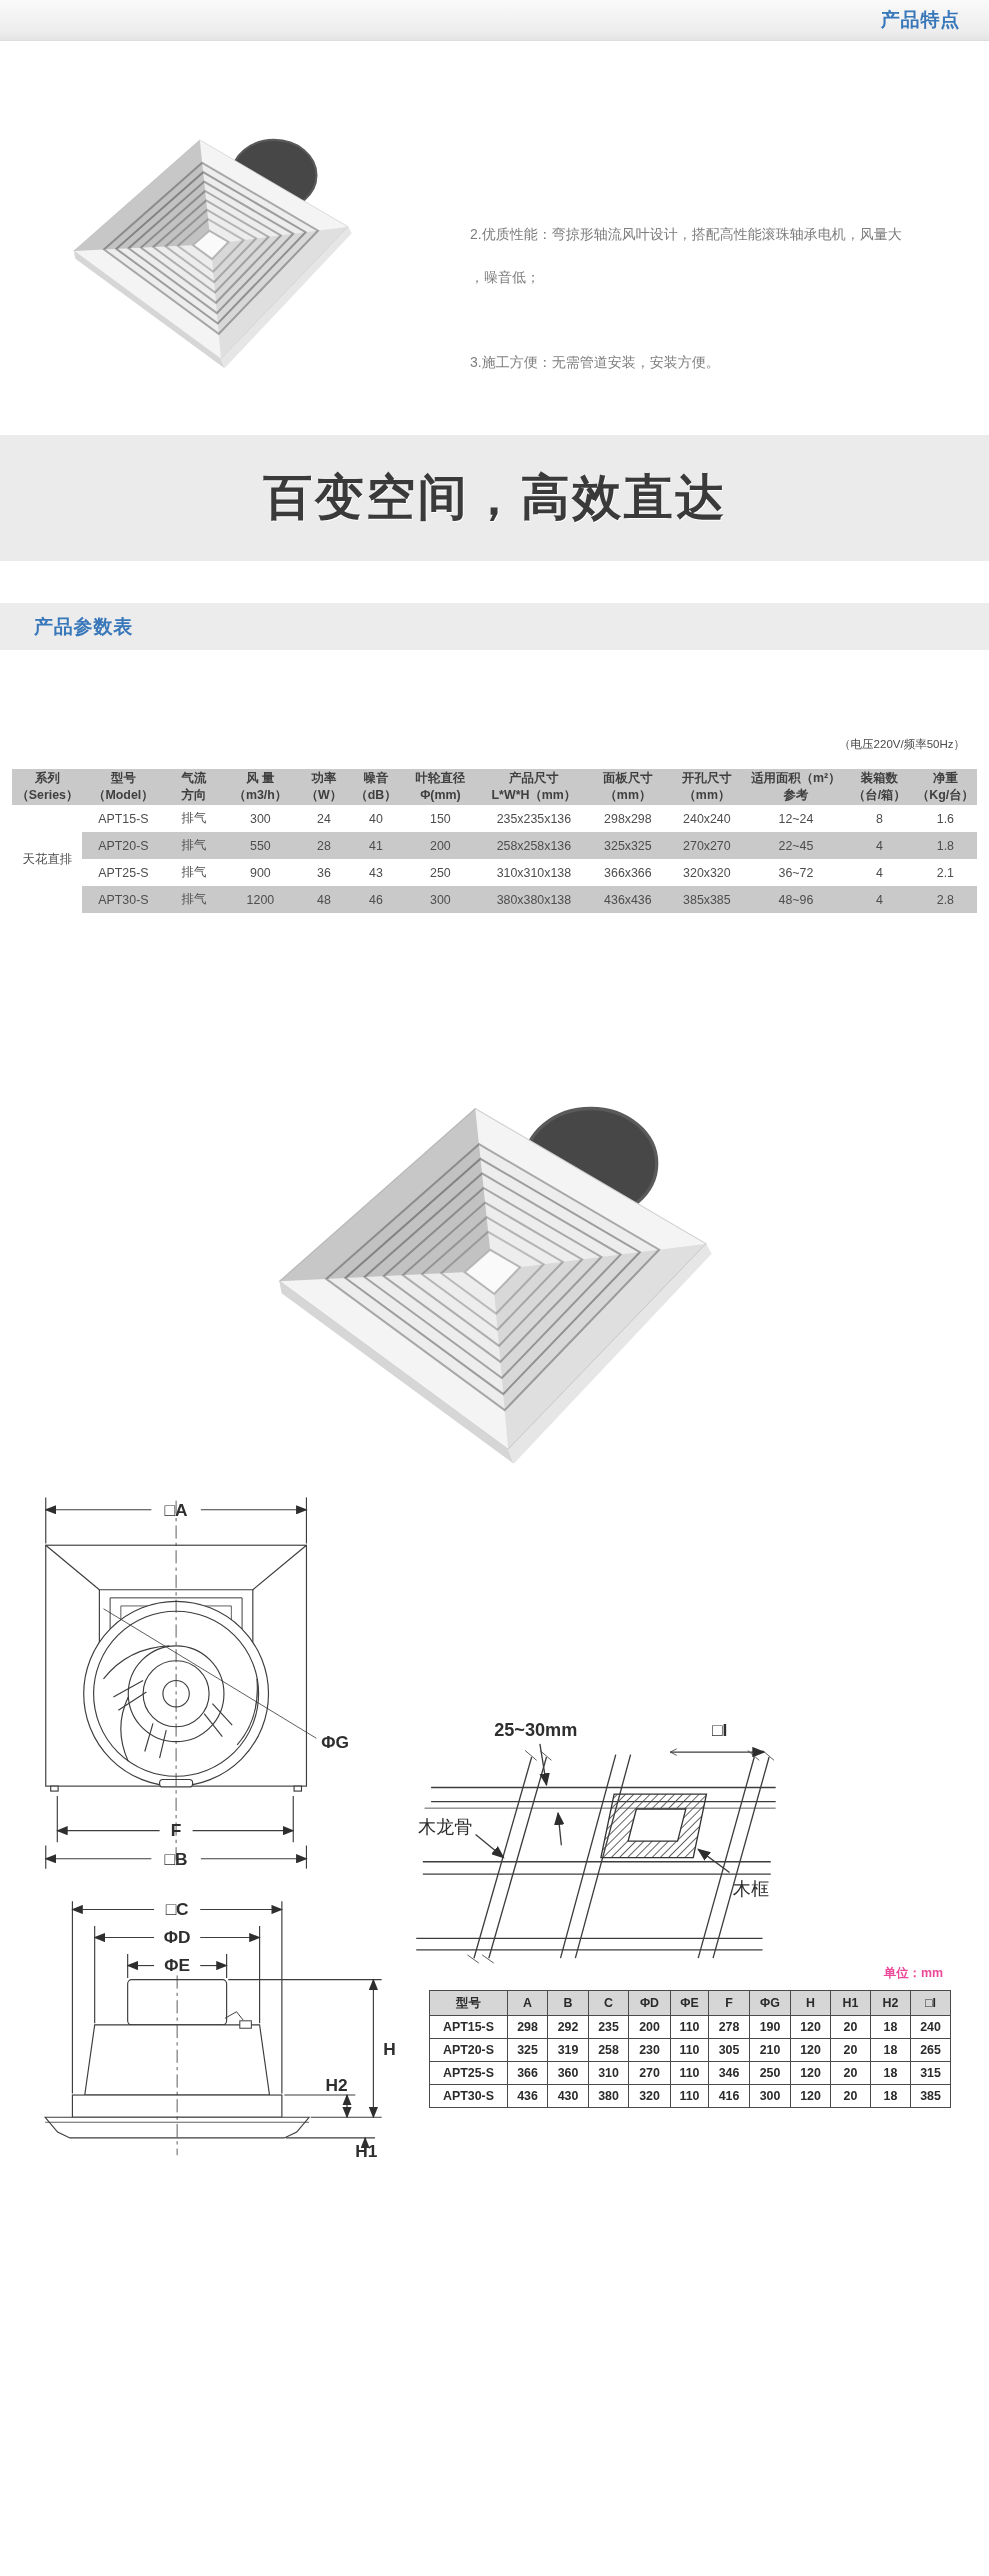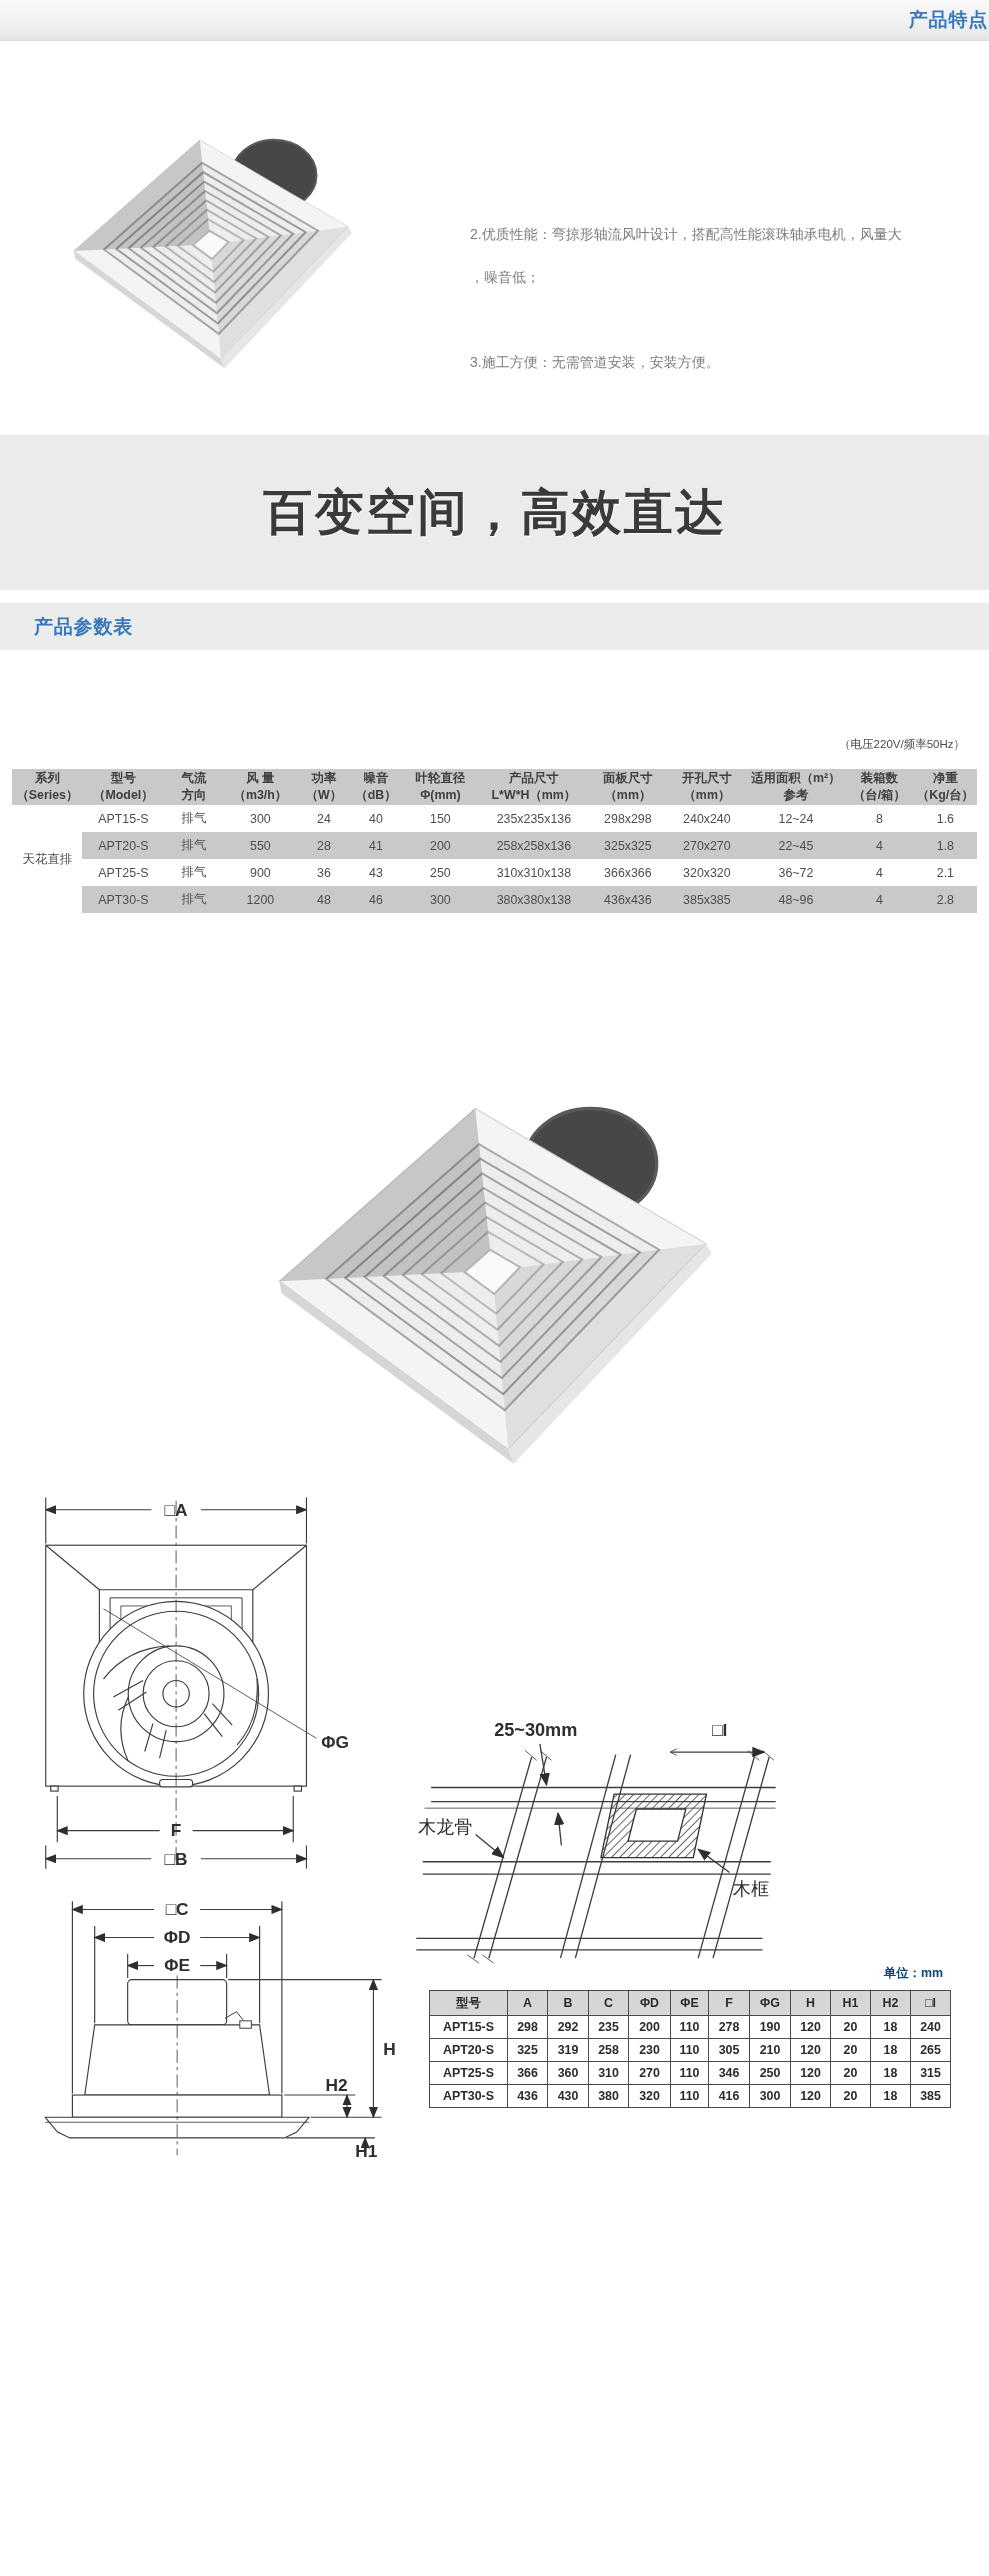--- a/index.html
+++ b/index.html
@@ -3,29 +3,29 @@
 <meta charset="utf-8">
 <style>
   * { margin:0; padding:0; box-sizing:border-box; }
   body { font-family:"Liberation Sans","DejaVu Sans",sans-serif; background:#fff; }
   .page { position:relative; width:990px; height:2576px; background:#fff; overflow:hidden; }
 
   
   .top-bar { position:absolute; left:0; top:0; width:990px; height:41px;
     background:linear-gradient(180deg,#fafafa 0%,#ededed 78%,#e4e4e4 100%);
     border-bottom:0.8px solid #ddd; display:flex; align-items:center; justify-content:flex-end;
-    padding-right:2px; }
+    padding-right:30px; }
   .badge-text { font-size:19px; font-weight:bold; color:#3878ba; letter-spacing:0.8px; }
 
   
   .feature { position:absolute; left:470px; width:511px; font-size:14px; color:#7d7d7d;
     line-height:43px; white-space:pre-line; }
 
   
-  .banner { position:absolute; left:0; top:435px; width:990px; height:155px; background:#ebebeb;
+  .banner { position:absolute; left:0; top:435px; width:990px; height:126px; background:#ebebeb;
     display:flex; align-items:center; justify-content:center; }
   .banner-title { font-size:49px; font-weight:bold; color:#3a3a3a; letter-spacing:2.5px;
     text-shadow:0.8px 0.8px 0 #fff; }
 
   
   .section-bar { position:absolute; left:0; width:990px; height:47px; background:#ececec;
     display:flex; align-items:center; padding-left:34px; }
   .section-bar span { font-size:19px; font-weight:bold; color:#3878ba; letter-spacing:0.8px; }
 
   .spec-note { position:absolute; right:25px; top:737px; font-size:11.5px; color:#4a4a4a; }
@@ -44,21 +44,21 @@
   .photo-large { position:absolute; left:264px; top:1081px; width:462px; height:396px; }
 
   
   .svg-topview  { position:absolute; left:20.6px;  top:1489px; }
   .svg-sideview { position:absolute; left:12.4px;  top:1893px; }
   .svg-install  { position:absolute; left:408px; top:1709px; }
   svg text { font-family:"Liberation Sans","DejaVu Sans",sans-serif; }
   .dim-label { font-size:21px; font-weight:bold; fill:#2e2e2e; }
   .cn-label  { font-size:22px; fill:#2e2e2e; }
 
-  .unit-note { position:absolute; right:47px; top:1965px; font-size:12.4px; font-weight:bold; color:#0c4a6e; }
+  .unit-note { position:absolute; right:47px; top:1965px; font-size:12.4px; font-weight:bold; color:#ec4899; }
 
   
   .dim-table { position:absolute; left:429px; top:1990px; width:522px; border-collapse:collapse;
     table-layout:fixed; font-size:12.4px; font-weight:bold; color:#2b2b2b; text-align:center; }
   .dim-table th, .dim-table td { border:0.8px solid #4a4a4a; height:23px; vertical-align:middle; }
   .dim-table th { background:#d6d6d6; height:25px; }
   .dim-table td { background:#fff; }
 </style>
 </head>
 <body>

